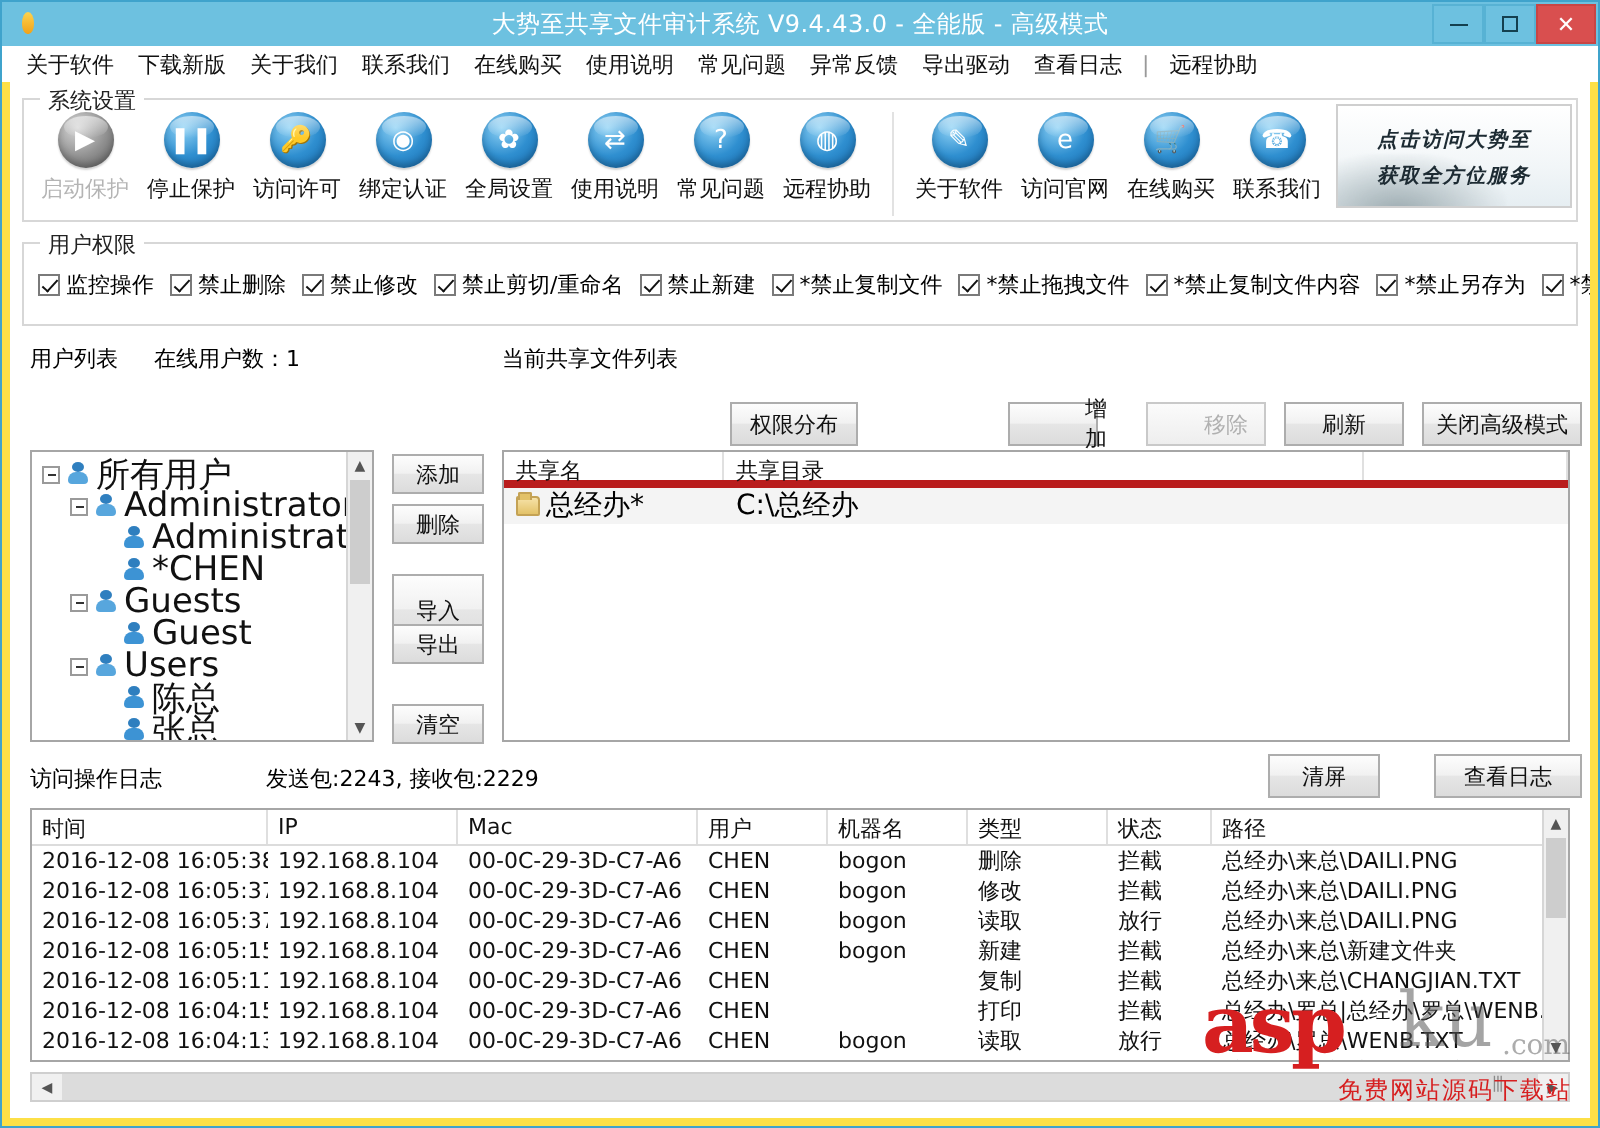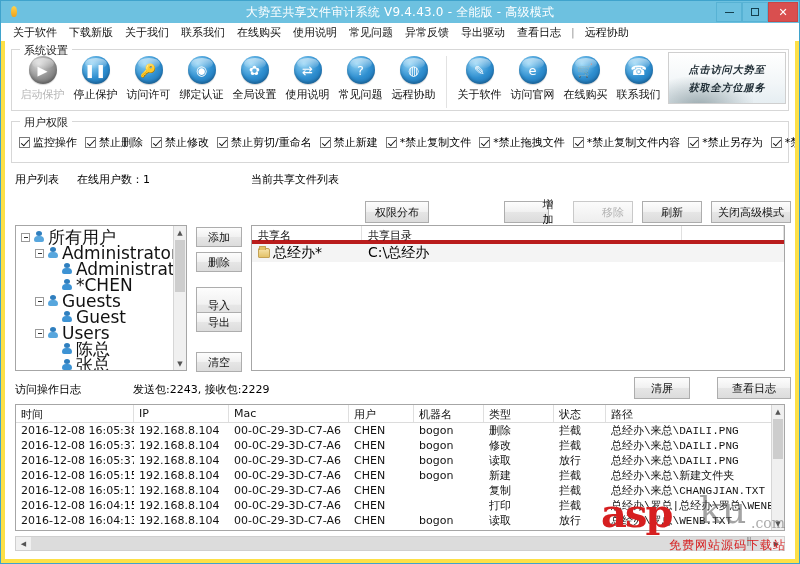--- a/index.html
+++ b/index.html
@@ -456,21 +456,21 @@
     overflow: hidden;
     color: #111;
   }
   .c-time { width: 118px; }
   .c-ip   { width: 95px; }
   .c-mac  { width: 120px; }
   .c-user { width: 65px; }
   .c-mach { width: 70px; }
   .c-type { width: 70px; }
   .c-stat { width: 52px; }
-  .c-path { flex: 1; font-family: Liberation Mono, monospace; }
+  .c-path { flex: 1; }
 
   
   .hscroll {
     position: absolute;
     left: 10px; right: 10px; bottom: 8px;
     height: 15px;
     background: #f0f0f0;
     border: 1px solid #cfcfcf;
     display: flex;
     align-items: center;

